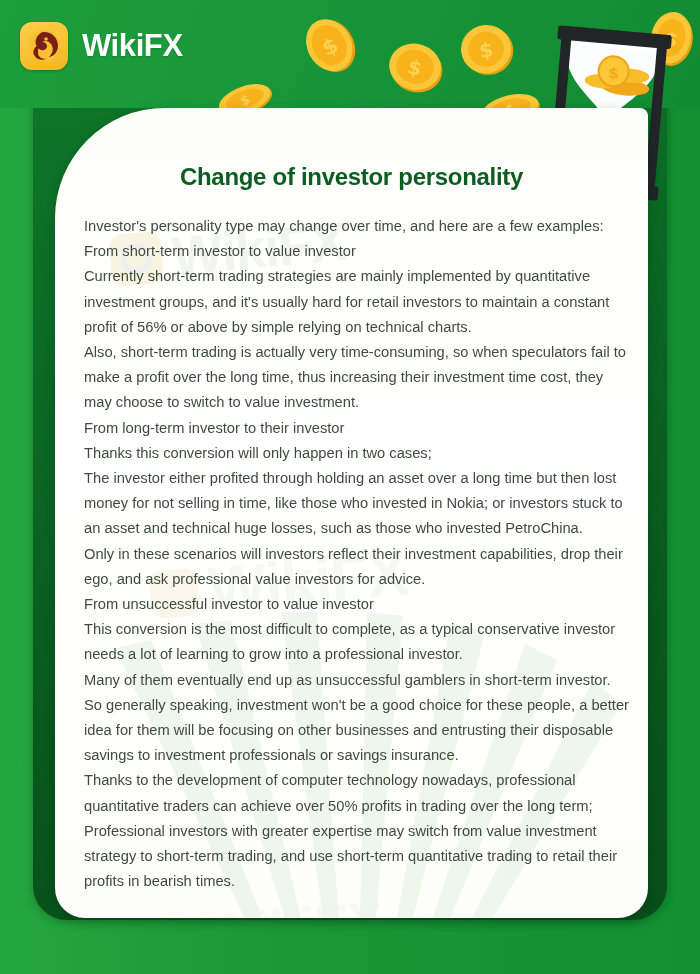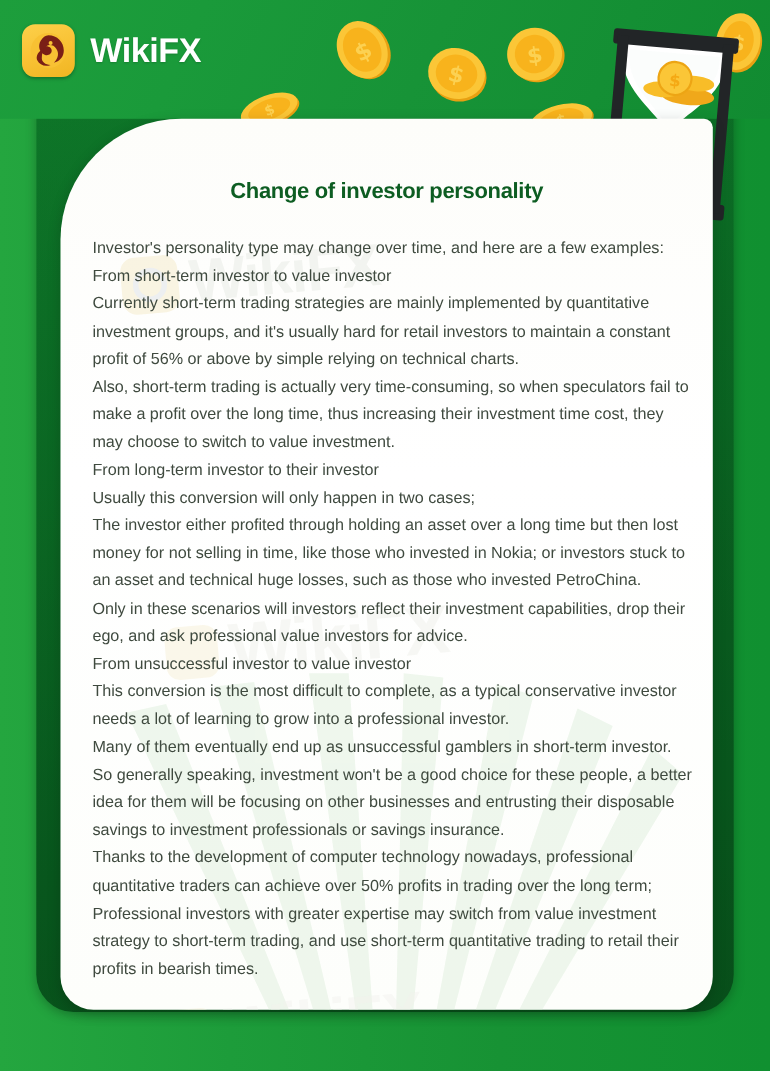--- a/index.html
+++ b/index.html
@@ -98,21 +98,21 @@
     transform:rotate(-5deg);opacity:.45;pointer-events:none;
   }
   .wm3-mark{width:44px;height:44px;border-radius:11px;background:#f8f1da;}
   .wm3-text{font-size:56px;font-weight:bold;color:#f1f2ed;letter-spacing:-1px;}
 
   
   .article{position:absolute;left:0;top:0;width:593px;height:810px;}
   .title{
     position:absolute;left:0;top:55px;width:593px;
     text-align:center;
-    color:#0d5d22;font-size:20px;font-weight:bold;letter-spacing:-.3px;
+    color:#0d5d22;font-size:24px;font-weight:bold;letter-spacing:-.3px;
   }
   .body{
     position:absolute;left:29px;top:106px;width:551px;
   }
   .body p{
     margin:0;
     color:#3f4a3f;
     font-size:14.7px;
     line-height:25.2px;
     text-align:left;
@@ -263,21 +263,21 @@
     </div>
 
     <div class="article">
       <div class="title">Change of investor personality</div>
       <div class="body">
         <p>Investor's personality type may change over time, and here are a few examples:</p>
         <p>From short-term investor to value investor</p>
         <p>Currently short-term trading strategies are mainly implemented by quantitative investment groups, and it's usually hard for retail investors to maintain a constant profit of 56% or above by simple relying on technical charts.</p>
         <p>Also, short-term trading is actually very time-consuming, so when speculators fail to make a profit over the long time, thus increasing their investment time cost, they may choose to switch to value investment.</p>
         <p>From long-term investor to their investor</p>
-        <p>Usually this conversion will only happen in two cases;</p>
+        <p>Thanks this conversion will only happen in two cases;</p>
         <p>The investor either profited through holding an asset over a long time but then lost money for not selling in time, like those who invested in Nokia; or investors stuck to an asset and technical huge losses, such as those who invested PetroChina.</p>
         <p>Only in these scenarios will investors reflect their investment capabilities, drop their ego, and ask professional value investors for advice.</p>
         <p>From unsuccessful investor to value investor</p>
         <p>This conversion is the most difficult to complete, as a typical conservative investor needs a lot of learning to grow into a professional investor.</p>
         <p>Many of them eventually end up as unsuccessful gamblers in short-term investor.</p>
         <p>So generally speaking, investment won't be a good choice for these people, a better idea for them will be focusing on other businesses and entrusting their disposable savings to investment professionals or savings insurance.</p>
         <p>Thanks to the development of computer technology nowadays, professional quantitative traders can achieve over 50% profits in trading over the long term;</p>
         <p>Professional investors with greater expertise may switch from value investment strategy to short-term trading, and use short-term quantitative trading to retail their profits in bearish times.</p>
       </div>
     </div>

